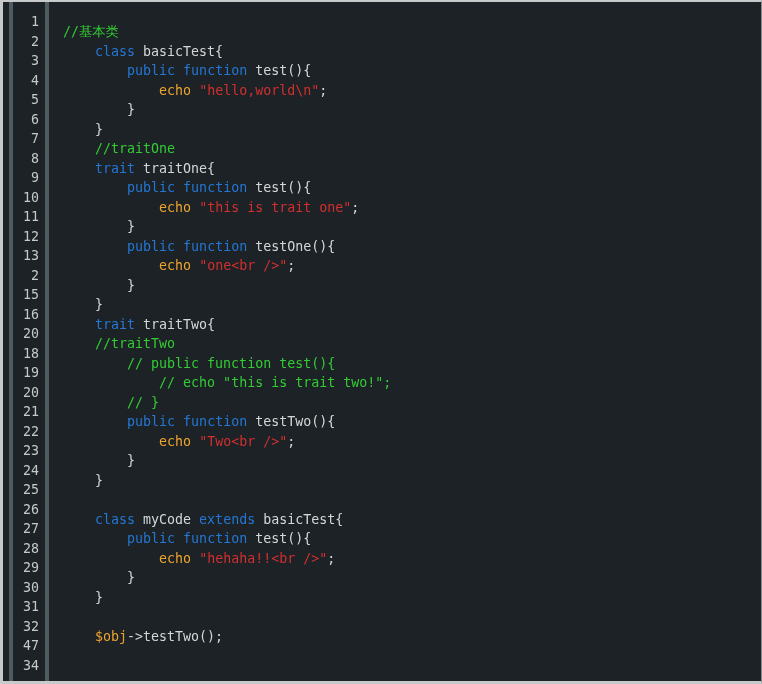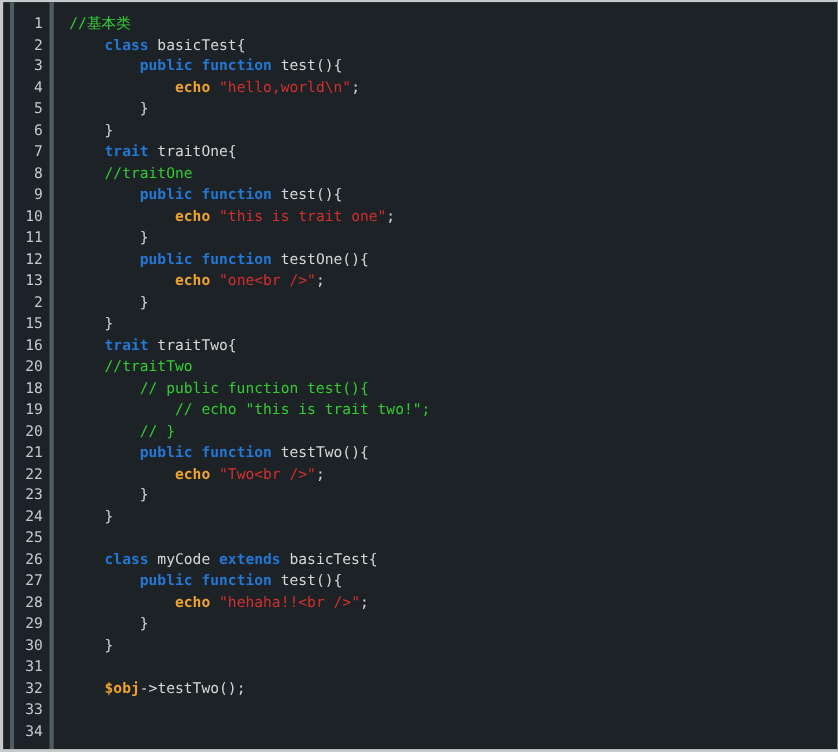--- a/index.html
+++ b/index.html
@@ -39,34 +39,34 @@
     box-sizing: border-box;
     padding-top: 10px;
     padding-right: 6px;
     text-align: right;
     color: var(--lineNumber, #c5c9cb);
     background: var(--bg, #1c2226);
   }
   .code {
     flex: 1 1 auto;
     box-sizing: border-box;
-    padding-top: 10px;
+    padding-top: 20px;
     padding-left: 14px;
     overflow: hidden;
     background: var(--bg, #1c2226);
   }
   .ln, .cl {
     height: 19.5px;
     line-height: 19.5px;
     white-space: pre;
   }
   .seg-plain   { color: var(--plain, #d5d7d7); }
   .seg-comment { color: var(--comment, #33cc33); }
-  .seg-keyword { color: var(--keyword, #2577d4); font-weight: bold; }
-  .seg-builtin { color: var(--builtin, #efa32f); font-weight: bold; }
+  .seg-keyword { color: var(--keyword, #2577d4); font-weight: normal; }
+  .seg-builtin { color: var(--builtin, #efa32f); font-weight: normal; }
   .seg-string  { color: var(--string, #d22f2f); }
 </style>
 </head>
 <body>
 
 <div class="window">
   <div class="margin-strip"></div>
   <div class="vbar"></div>
   <div class="gutter">
       <div class="ln">1</div>
@@ -94,33 +94,33 @@
       <div class="ln">23</div>
       <div class="ln">24</div>
       <div class="ln">25</div>
       <div class="ln">26</div>
       <div class="ln">27</div>
       <div class="ln">28</div>
       <div class="ln">29</div>
       <div class="ln">30</div>
       <div class="ln">31</div>
       <div class="ln">32</div>
-      <div class="ln">33</div>
+      <div class="ln">47</div>
       <div class="ln">34</div>
     </div>
   <div class="vbar"></div>
   <div class="code">
       <div class="cl"><span class="seg-comment">//基本类</span></div>
       <div class="cl"><span class="seg-plain">    </span><span class="seg-keyword">class</span><span class="seg-plain"> basicTest{</span></div>
       <div class="cl"><span class="seg-plain">        </span><span class="seg-keyword">public</span><span class="seg-plain"> </span><span class="seg-keyword">function</span><span class="seg-plain"> test(){</span></div>
       <div class="cl"><span class="seg-plain">            </span><span class="seg-builtin">echo</span><span class="seg-plain"> </span><span class="seg-string">"hello,world\n"</span><span class="seg-plain">;</span></div>
       <div class="cl"><span class="seg-plain">        }</span></div>
       <div class="cl"><span class="seg-plain">    }</span></div>
+      <div class="cl"><span class="seg-plain">    </span><span class="seg-comment">//traitOne</span></div>
       <div class="cl"><span class="seg-plain">    </span><span class="seg-keyword">trait</span><span class="seg-plain"> traitOne{</span></div>
-      <div class="cl"><span class="seg-plain">    </span><span class="seg-comment">//traitOne</span></div>
       <div class="cl"><span class="seg-plain">        </span><span class="seg-keyword">public</span><span class="seg-plain"> </span><span class="seg-keyword">function</span><span class="seg-plain"> test(){</span></div>
       <div class="cl"><span class="seg-plain">            </span><span class="seg-builtin">echo</span><span class="seg-plain"> </span><span class="seg-string">"this is trait one"</span><span class="seg-plain">;</span></div>
       <div class="cl"><span class="seg-plain">        }</span></div>
       <div class="cl"><span class="seg-plain">        </span><span class="seg-keyword">public</span><span class="seg-plain"> </span><span class="seg-keyword">function</span><span class="seg-plain"> testOne(){</span></div>
       <div class="cl"><span class="seg-plain">            </span><span class="seg-builtin">echo</span><span class="seg-plain"> </span><span class="seg-string">"one&lt;br /&gt;"</span><span class="seg-plain">;</span></div>
       <div class="cl"><span class="seg-plain">        }</span></div>
       <div class="cl"><span class="seg-plain">    }</span></div>
       <div class="cl"><span class="seg-plain">    </span><span class="seg-keyword">trait</span><span class="seg-plain"> traitTwo{</span></div>
       <div class="cl"><span class="seg-plain">    </span><span class="seg-comment">//traitTwo</span></div>
       <div class="cl"><span class="seg-plain">        </span><span class="seg-comment">// public function test(){</span></div>

